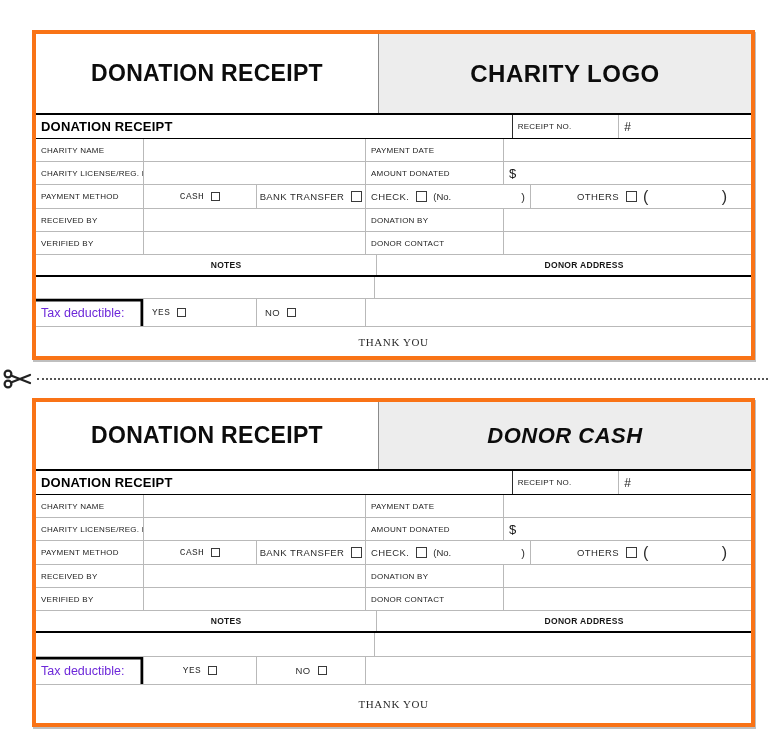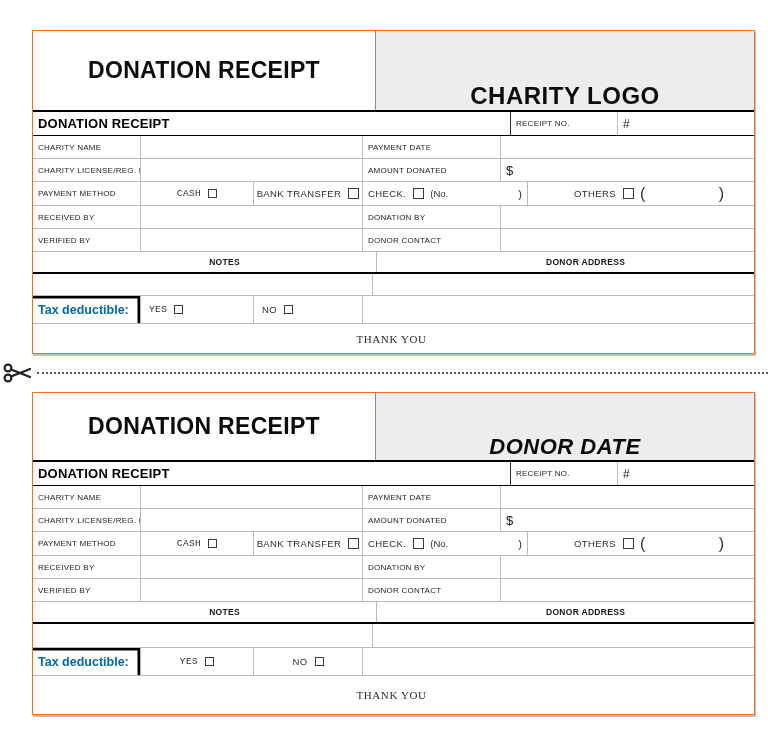--- a/index.html
+++ b/index.html
@@ -1,27 +1,27 @@
 <!DOCTYPE html>
 <html><head>
 <meta charset="utf-8">
 <style>
   html,body{margin:0;padding:0;background:#fff;}
   body{width:768px;height:743px;font-family:"Liberation Sans","DejaVu Sans",sans-serif;-webkit-font-smoothing:antialiased;}
   .page{position:relative;width:768px;height:743px;background:#fff;overflow:hidden;}
 
-  .receipt{margin-left:32px;width:723px;border:1px solid #f97316;box-sizing:border-box;background:#fff;box-shadow:1px 2px 0 rgba(0,0,0,.25);}
+  .receipt{margin-left:32px;width:723px;border:4px solid #f97316;box-sizing:border-box;background:#fff;box-shadow:1px 2px 0 rgba(0,0,0,.25);}
   .r1{margin-top:30px;}
 
   
   .hdr{display:flex;border-bottom:2px solid #000;}
   .r1 .hdr{height:79px;}
   .r2 .hdr{height:67px;}
   .hdr-left{width:343px;box-sizing:border-box;border-right:1px solid #8a8a8a;display:flex;flex-direction:column;align-items:center;justify-content:center;background:#fff;}
-  .hdr-right{flex:1;background:#ededed;display:flex;align-items:flex-end;justify-content:center;}
+  .hdr-right{flex:1;background:#ededed;display:flex;align-items:center;justify-content:center;}
   .hdr-title{font-size:23px;font-weight:800;letter-spacing:.3px;color:#0c0c0c;}
   .hdr-sub{font-size:18px;font-style:italic;color:#111;margin-top:1px;}
   .panel-text{font-size:24px;font-weight:800;letter-spacing:.5px;color:#0c0c0c;}
   .r2 .panel-text{font-style:italic;font-size:22px;}
 
   
   .trow{display:flex;border-bottom:1px solid #b9b9b9;box-sizing:border-box;}
   .cell{box-sizing:border-box;border-right:1px solid #b9b9b9;display:flex;align-items:center;padding:0 5px;overflow:hidden;white-space:nowrap;}
   .cell.last{border-right:none;}
   .c1{width:108px;} .c2{width:113px;font-family:Liberation Mono, monospace;} .c3{width:109px;} .c4{width:138px;}
@@ -47,21 +47,21 @@
   .opt-text{font-size:9.5px;letter-spacing:.4px;color:#2c2c2c;}
   .cb{display:inline-block;width:9px;height:9px;border:1.2px solid #3a3a3a;margin-left:7px;background:#fff;flex:none;}
   .cb.sm{width:7px;height:7px;}
   .check-cell{font-size:9.5px;color:#2c2c2c;padding-right:5px;}
   .check-no{margin-left:6px;}
   .spacer{flex:1;}
   .paren{font-size:11px;color:#2c2c2c;}
   .paren.big{font-size:16px;font-weight:300;}
   .others-cell{padding-left:46px;padding-right:16px;font-size:9.5px;color:#2c2c2c;}
   .notes-lab{justify-content:center;font-size:8.5px;font-weight:700;letter-spacing:.3px;color:#161616;margin-left:40px;}
-  .tax-lab{font-size:12.5px;font-weight:700;color:#0369a1;box-shadow:inset 0 2.5px 0 #000, inset -2.5px 0 0 #000;}
+  .tax-lab{font-size:12.5px;font-weight:400;color:#6d28d9;box-shadow:inset 0 2.5px 0 #000, inset -2.5px 0 0 #000;}
   .yesno{justify-content:center;}
   .r1 .yesno{justify-content:flex-start;padding-left:8px;}
   .thanks{justify-content:center;font-size:11px;letter-spacing:.6px;color:#2b2b2b;}
 
   
   .cut{height:38px;display:flex;align-items:center;margin-left:2px;}
   .cut .dots{flex:1;border-top:2px dotted #555;margin-left:3px;height:0;}
 </style>
 </head>
 <body>
@@ -178,21 +178,21 @@
     </svg>
     <div class="dots"></div>
   </div>
 
   <section class="receipt r2">
     <div class="hdr">
       <div class="hdr-left">
         <div class="hdr-title">DONATION RECEIPT</div>
       </div>
       <div class="hdr-right">
-        <span class="panel-text">DONOR DATE</span>
+        <span class="panel-text">DONOR CASH</span>
       </div>
     </div>
 
     <div class="trow row-title h24">
       <div class="cell w-title cell-title">DONATION RECEIPT</div>
       <div class="cell c5 lab">RECEIPT NO.</div>
       <div class="cell c6 hash last">#</div>
     </div>
 
     <div class="trow h23">

